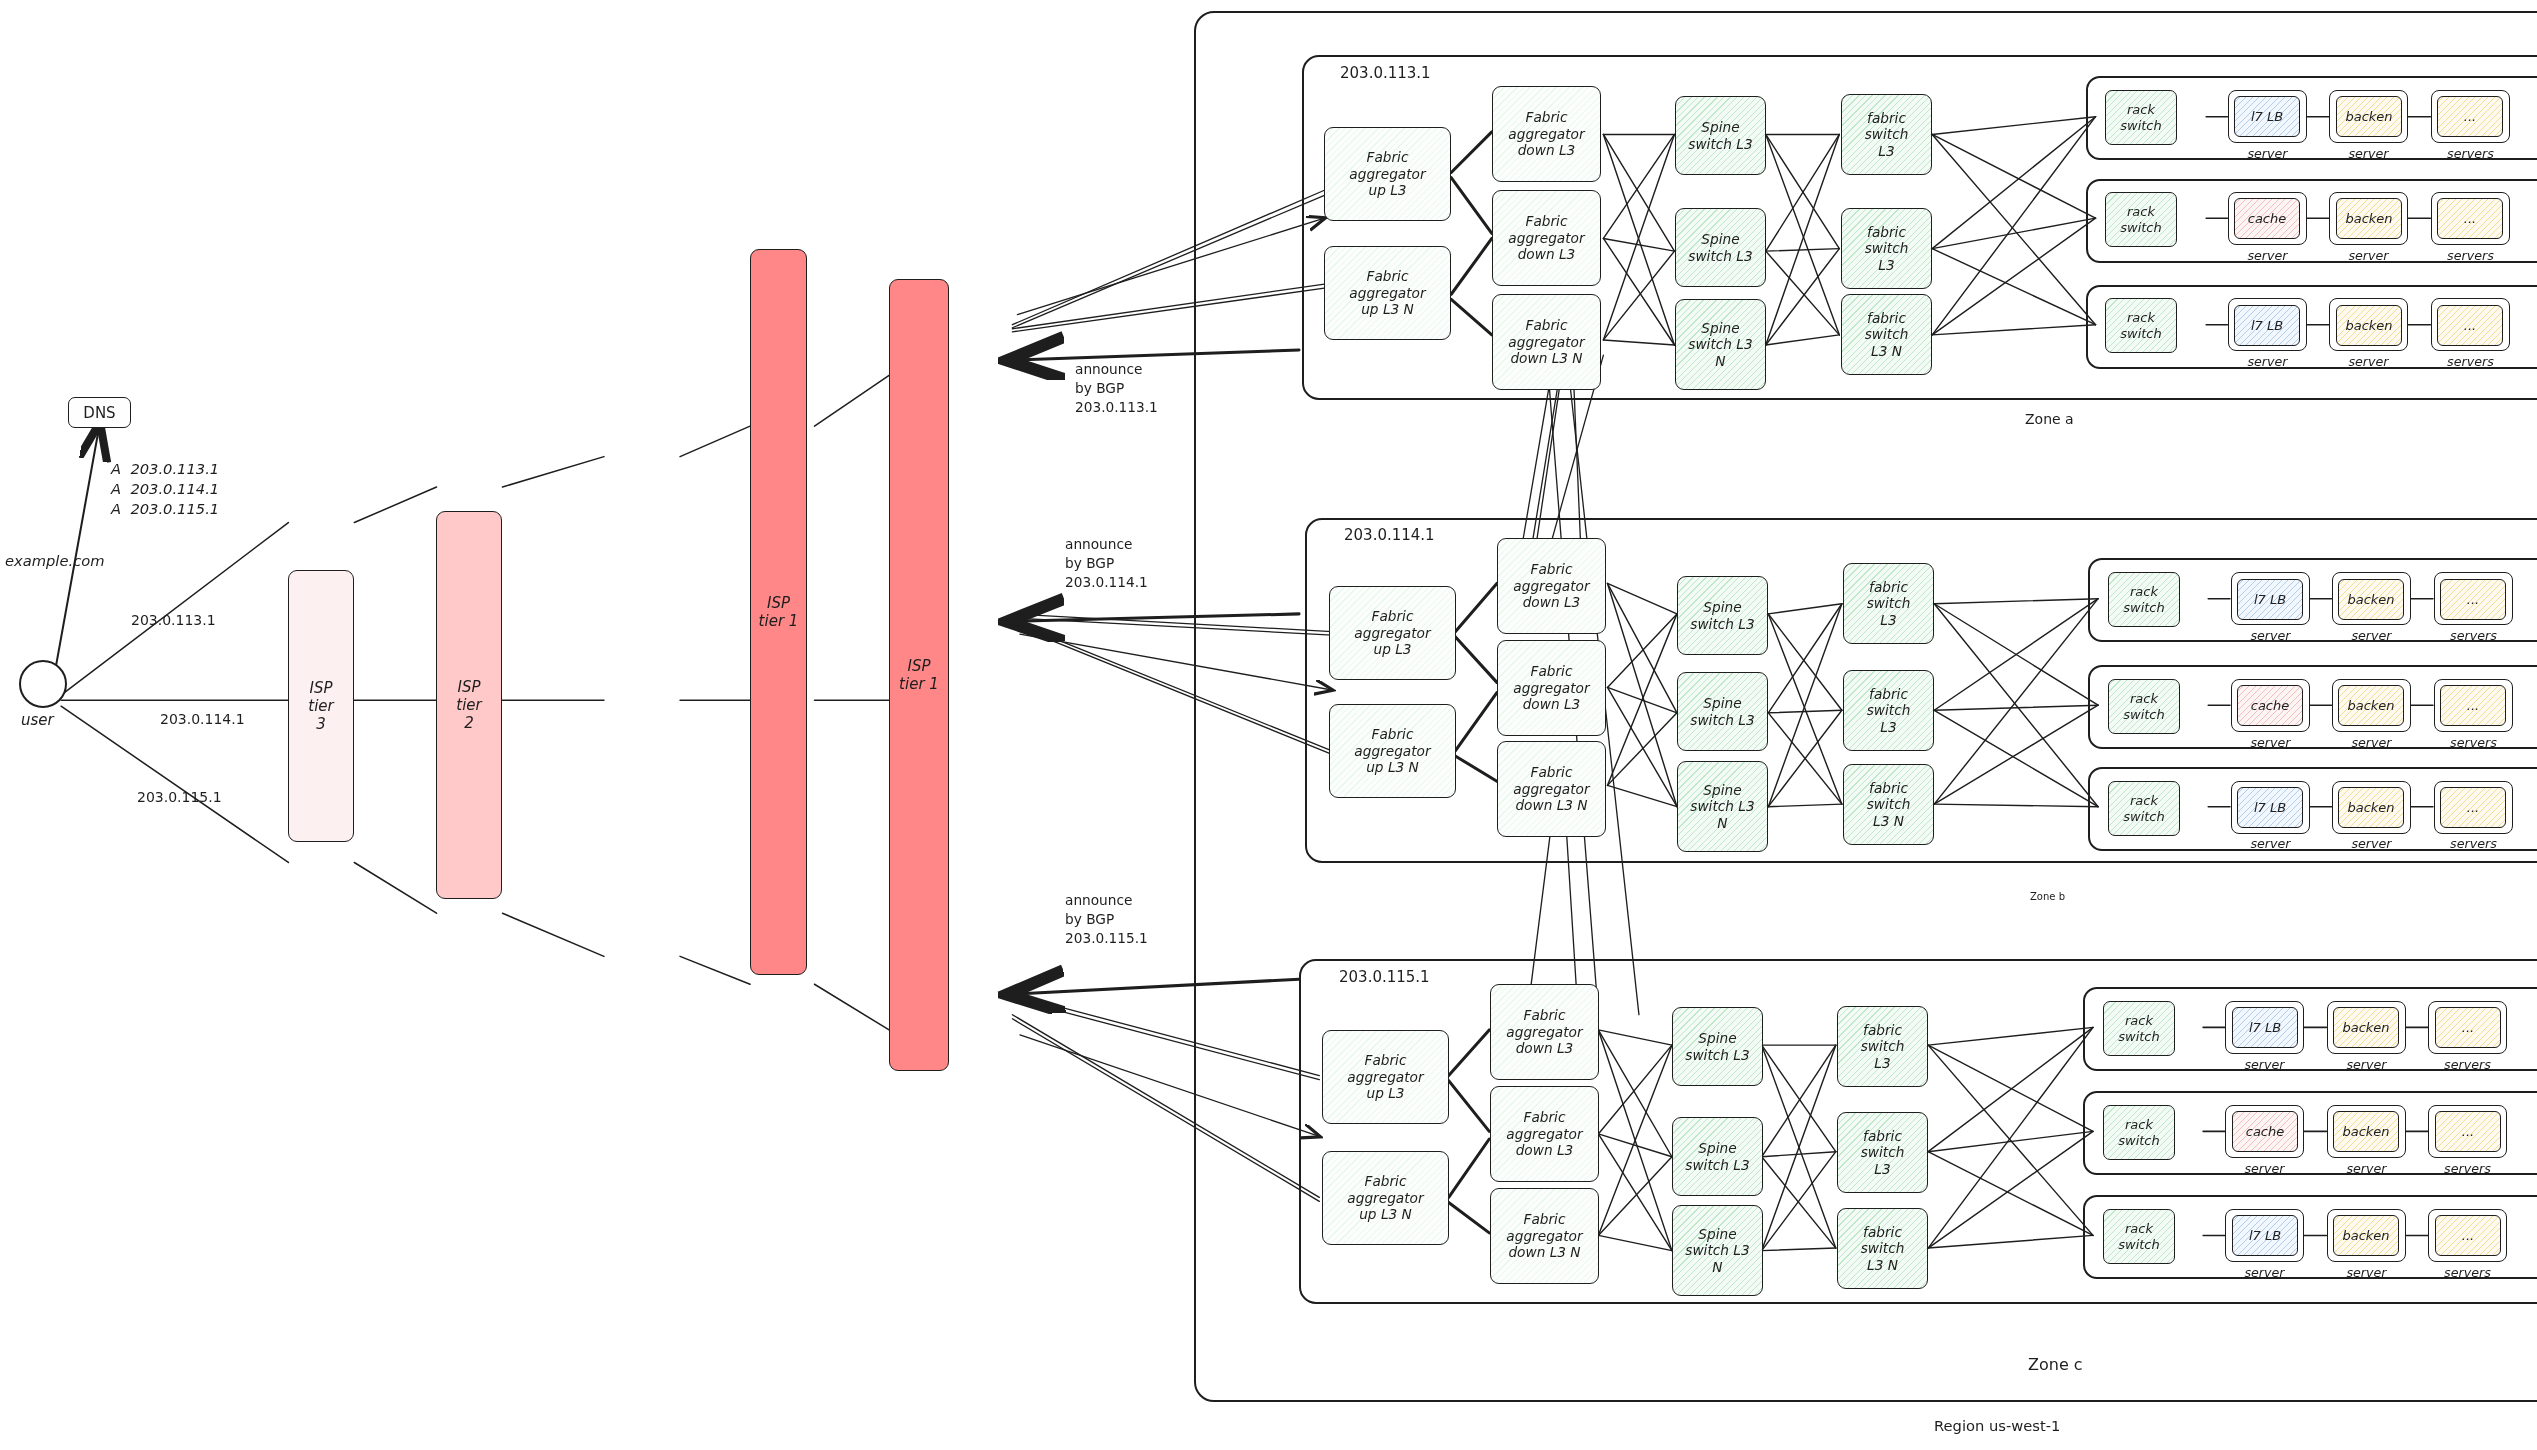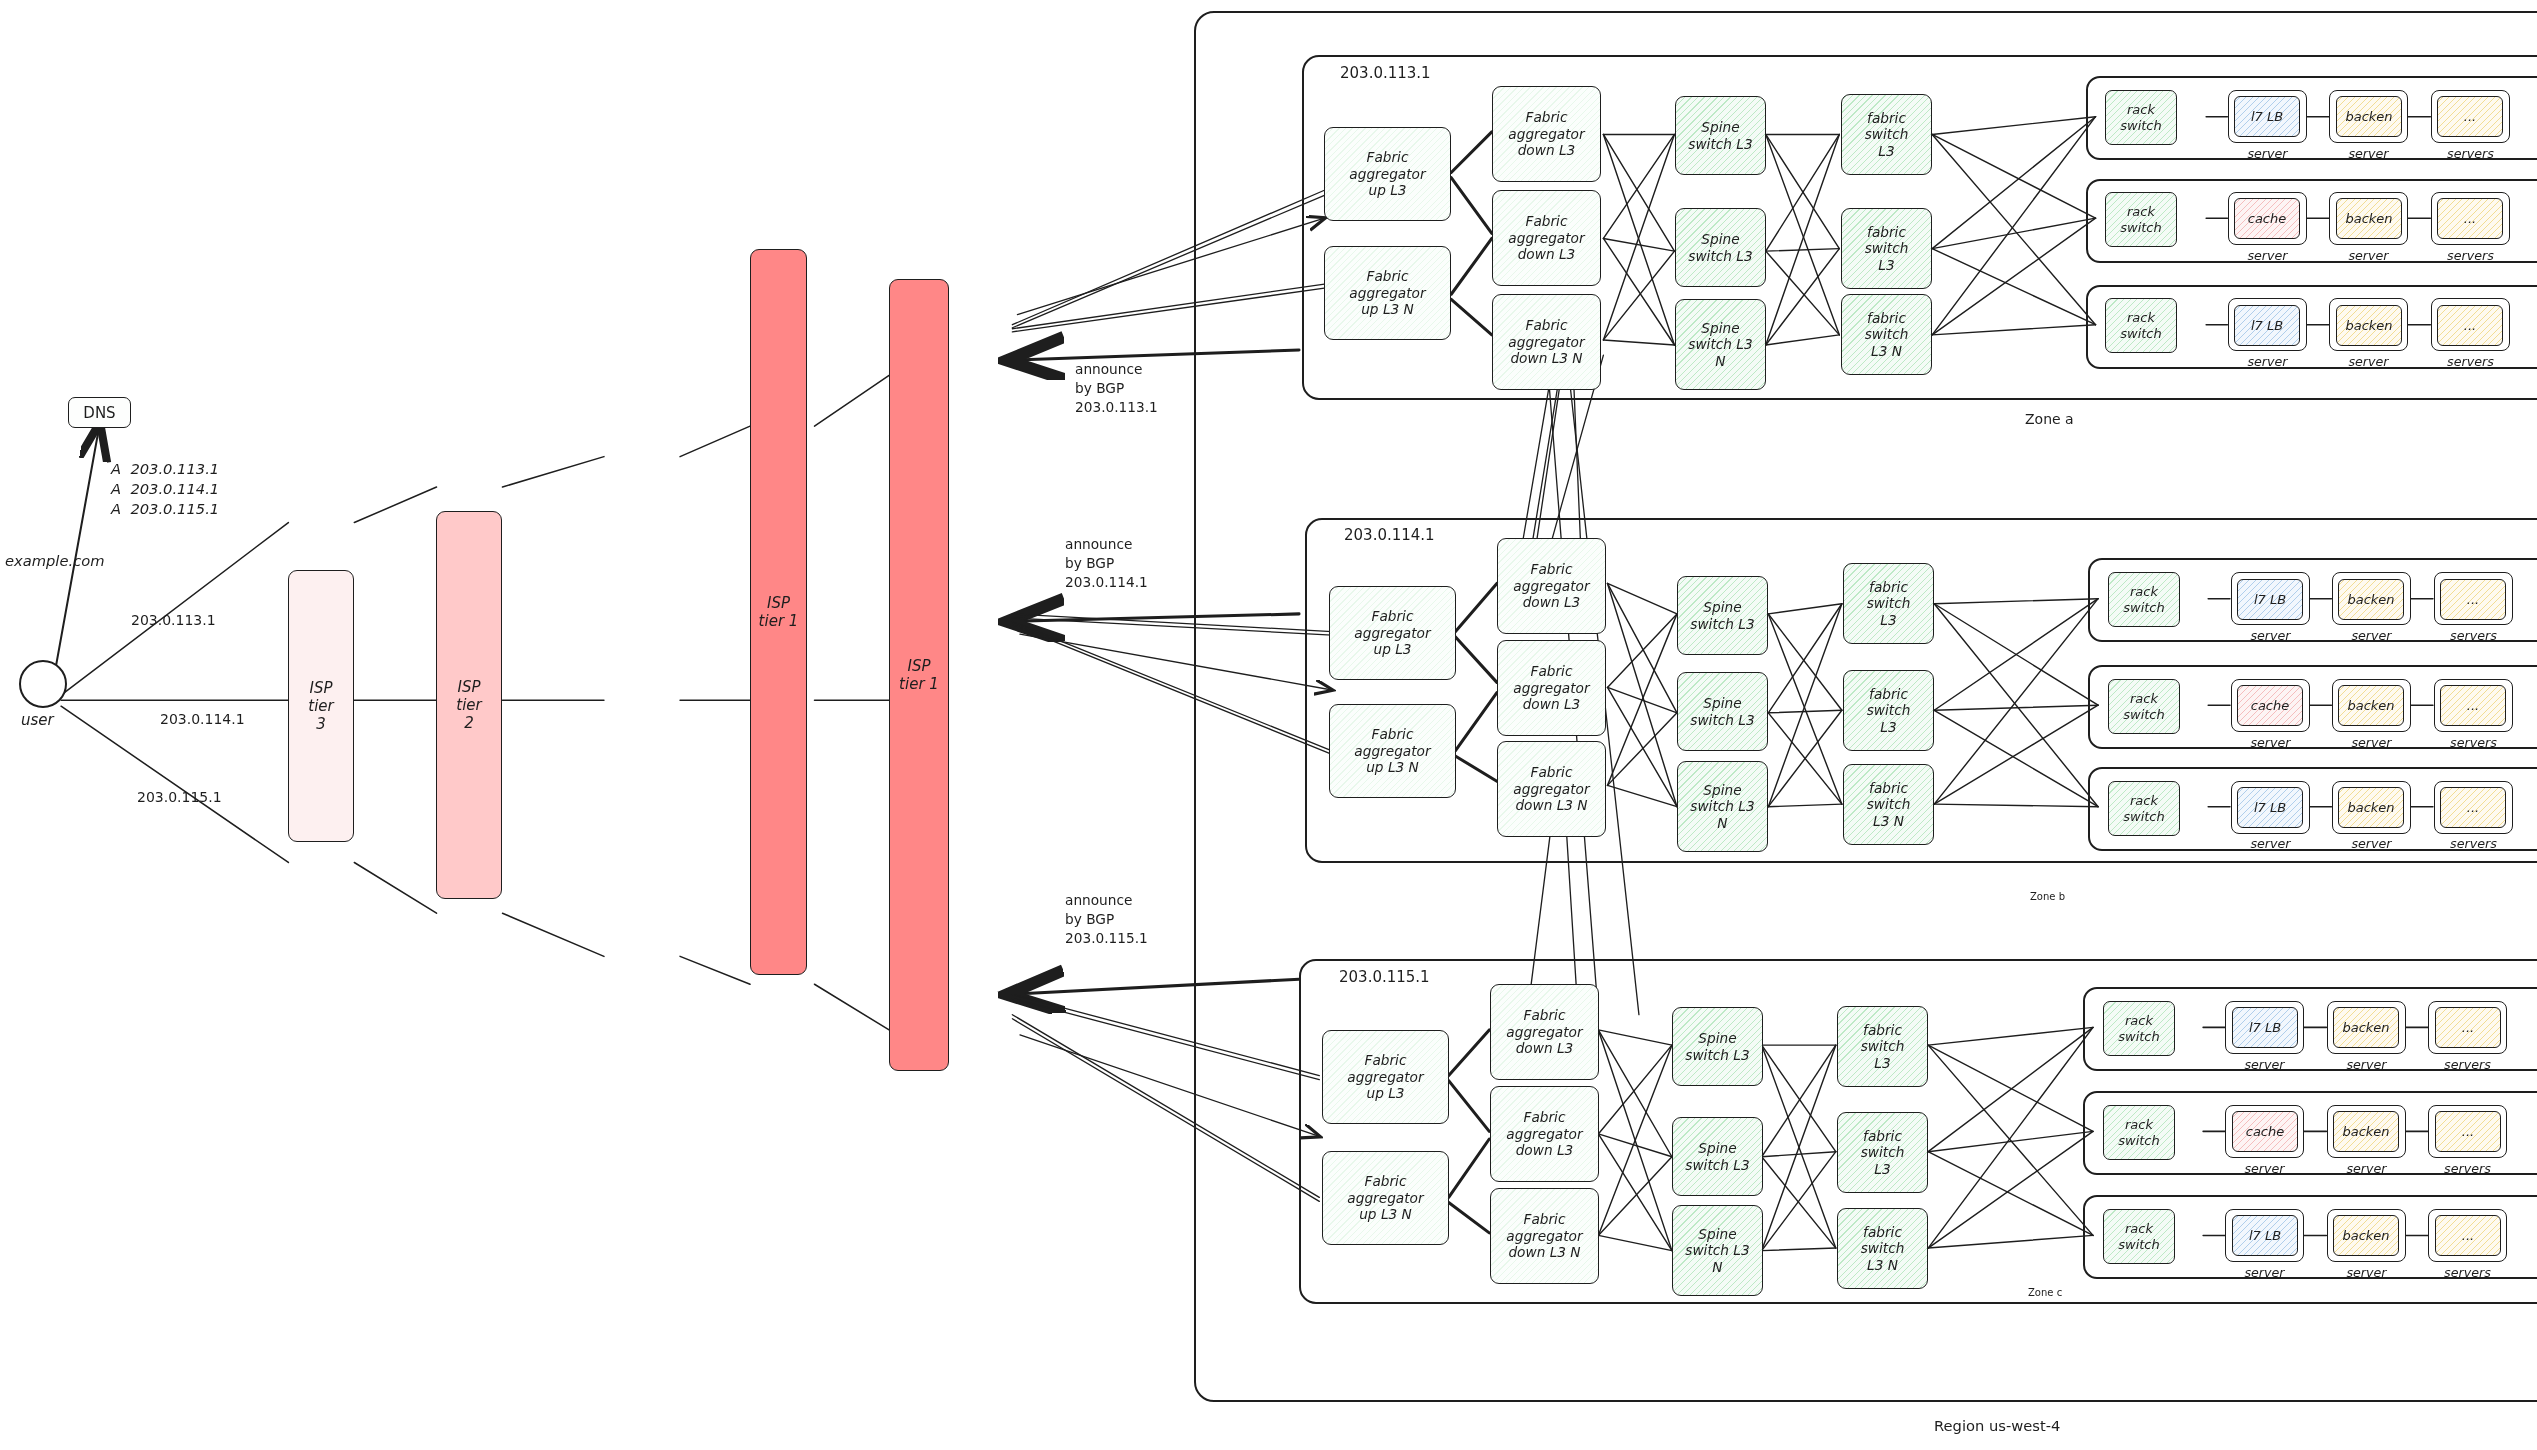--- a/index.html
+++ b/index.html
@@ -303,21 +303,21 @@
 by BGP
 203.0.113.1</div>
   <div class="lbl" style="left:1065px;top:535px;font-size:13.7px;line-height:1.4;">announce
 by BGP
 203.0.114.1</div>
   <div class="lbl" style="left:1065px;top:891px;font-size:13.7px;line-height:1.4;">announce
 by BGP
 203.0.115.1</div>
 
   <div class="box region" style="left:1194px;top:11px;width:1568px;height:1391px;"></div>
-  <div class="lbl" style="left:1934px;top:1417px;font-size:14.7px;">Region us-west-4</div>
+  <div class="lbl" style="left:1934px;top:1417px;font-size:14.7px;">Region us-west-1</div>
 
   <div class="box zone" style="left:1302px;top:55px;width:1383px;height:345px;"></div>
   <div class="lbl" style="left:1340px;top:65px;font-size:15px;">203.0.113.1</div>
   <div class="lbl" style="left:2025px;top:411px;font-size:14px;">Zone a</div>
 
   <div class="box f-pale-green" style="left:1324px;top:127px;width:127px;height:94px;font-size:13.7px;font-style:italic;">Fabric
 aggregator
 up L3</div>
   <div class="box f-pale-green" style="left:1324px;top:246px;width:127px;height:94px;font-size:13.7px;font-style:italic;">Fabric
 aggregator
@@ -463,21 +463,21 @@
   <div class="caption" style="left:2231px;top:836px;width:79px;font-size:12.7px;font-style:italic;">server</div>
   <div class="srvwrap" style="left:2332px;top:781px;width:79px;height:53px;"></div>
   <div class="srvinner f-yellow" style="left:2338px;top:787px;width:66px;height:41px;font-size:13px;font-style:italic;">backen</div>
   <div class="caption" style="left:2332px;top:836px;width:79px;font-size:12.7px;font-style:italic;">server</div>
   <div class="srvwrap" style="left:2434px;top:781px;width:79px;height:53px;"></div>
   <div class="srvinner f-yellow" style="left:2440px;top:787px;width:66px;height:41px;font-size:13px;font-style:italic;">...</div>
   <div class="caption" style="left:2434px;top:836px;width:79px;font-size:12.7px;font-style:italic;">servers</div>
 
   <div class="box zone" style="left:1299px;top:959px;width:1383px;height:345px;"></div>
   <div class="lbl" style="left:1339px;top:969px;font-size:15px;">203.0.115.1</div>
-  <div class="lbl" style="left:2028px;top:1287px;font-size:10px;">Zone c</div>
+  <div class="lbl" style="left:2028px;top:1356px;font-size:16px;">Zone c</div>
 
   <div class="box f-pale-green" style="left:1322px;top:1030px;width:127px;height:94px;font-size:13.7px;font-style:italic;">Fabric
 aggregator
 up L3</div>
   <div class="box f-pale-green" style="left:1322px;top:1151px;width:127px;height:94px;font-size:13.7px;font-style:italic;">Fabric
 aggregator
 up L3 N</div>
 
   <div class="box f-pale-green" style="left:1490px;top:984px;width:109px;height:96px;font-size:13.7px;font-style:italic;">Fabric
 aggregator

